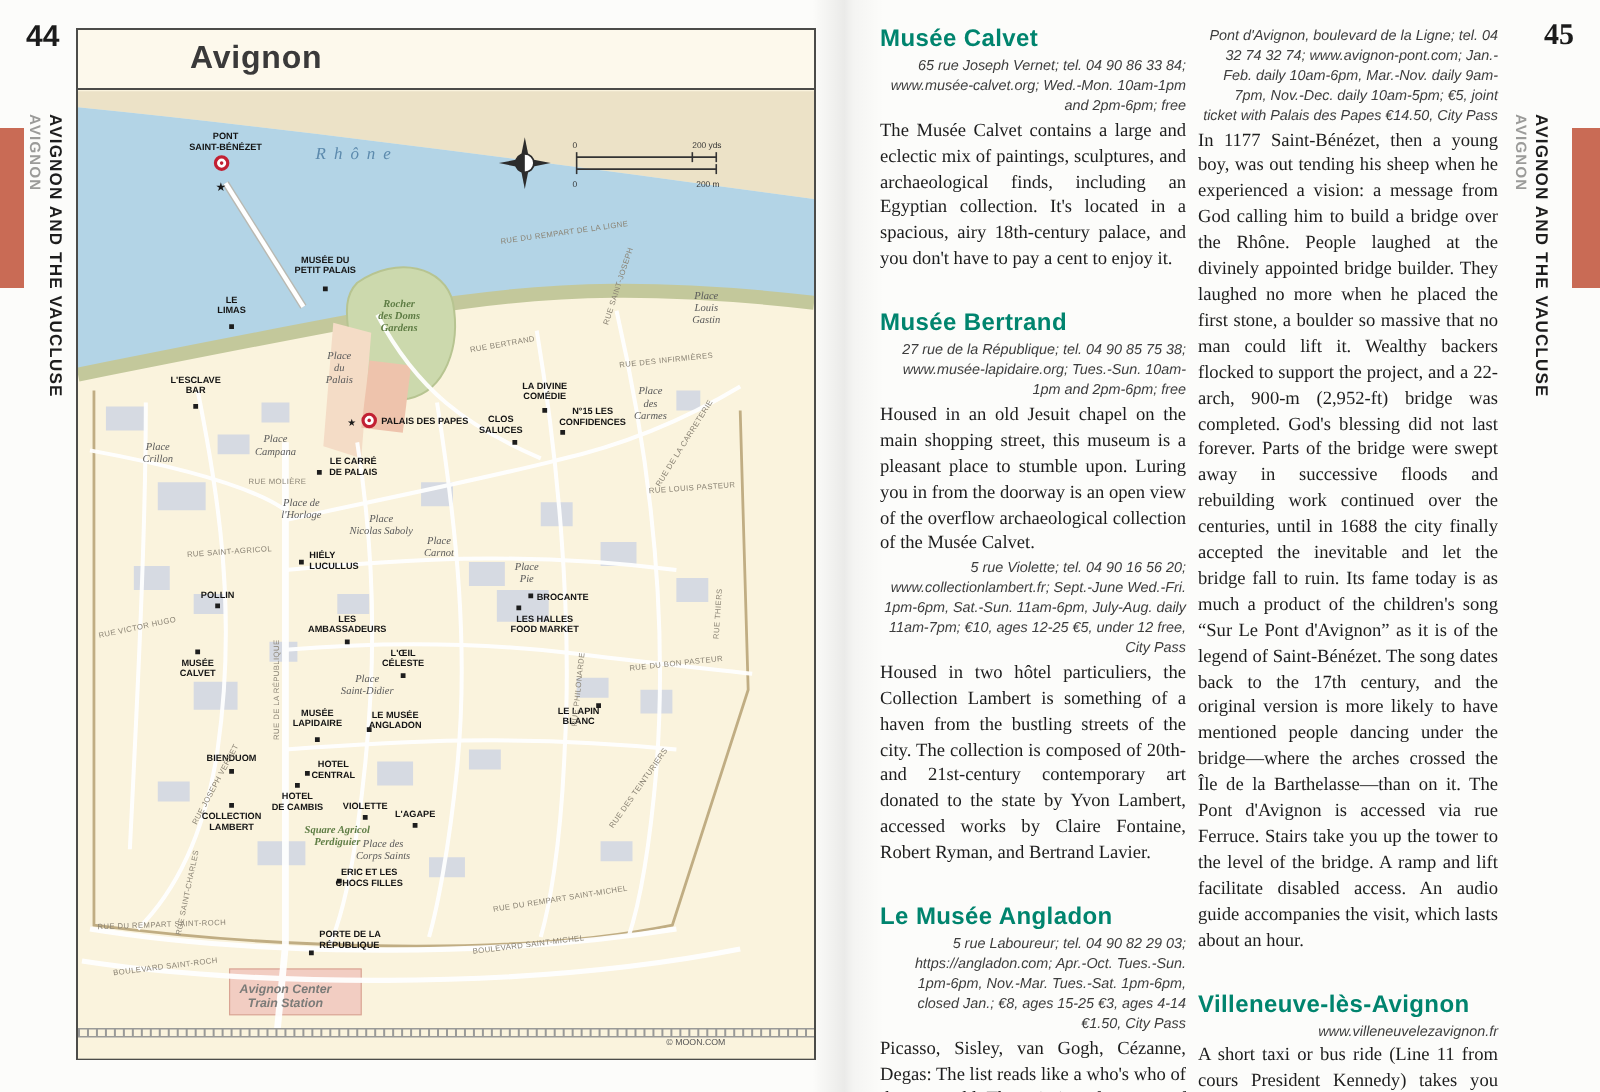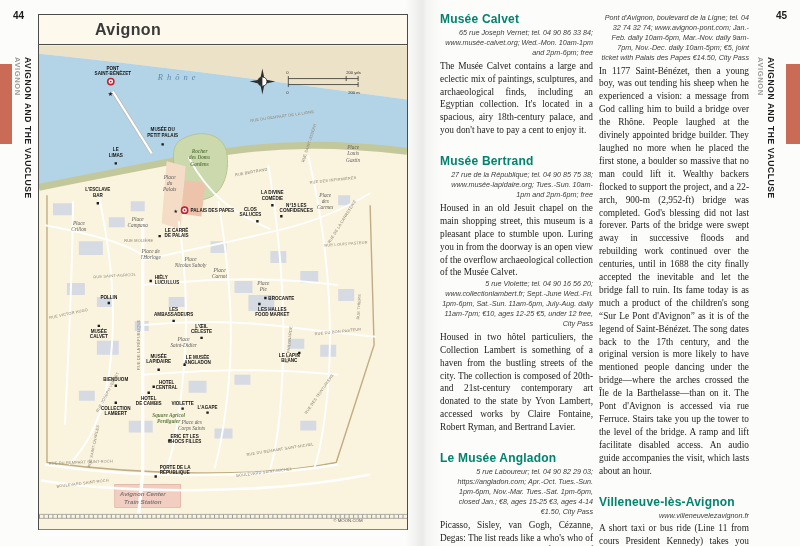--- a/index.html
+++ b/index.html
@@ -1,22 +1,22 @@
 <!DOCTYPE html>
 <html><head>
 <meta charset="utf-8">
 <style>
   html,body{margin:0;padding:0;}
   body{width:800px;height:546px;background:#e9e9e7;font-family:"Liberation Sans",sans-serif;}
   .spread{position:relative;width:800px;height:546px;background:#fcfcfa;overflow:hidden;}
   .spine{position:absolute;left:406px;top:0;width:36px;height:546px;
     background:linear-gradient(90deg,rgba(0,0,0,0) 0%,rgba(0,0,0,0.07) 45%,rgba(0,0,0,0.03) 58%,rgba(0,0,0,0) 100%);}
-  .pagenum{position:absolute;top:10px;font-weight:bold;font-size:10px;color:#1b1b1b;}
+  .pagenum{position:absolute;top:10px;font-weight:bold;font-size:15px;color:#1b1b1b;}
   #pn-left{left:13px;}
-  #pn-right{right:13px;}
+  #pn-right{right:13px;font-family:Liberation Serif, serif;}
   .redblock{position:absolute;width:12px;height:80px;top:64px;background:#c96b55;}
   #rb-left{left:0;}
   #rb-right{right:0;width:14px;}
   .vtext{position:absolute;top:57px;writing-mode:vertical-rl;letter-spacing:.6px;white-space:nowrap;}
   .vtitle{font-weight:bold;font-size:8.5px;color:#1d1d1d;}
   .vsub{font-weight:bold;font-size:7.5px;color:#9b9b99;}
   #vt-left{left:23px;} #vs-left{left:13px;}
   #vt-right{left:766px;} #vs-right{left:756px;}
 
   

